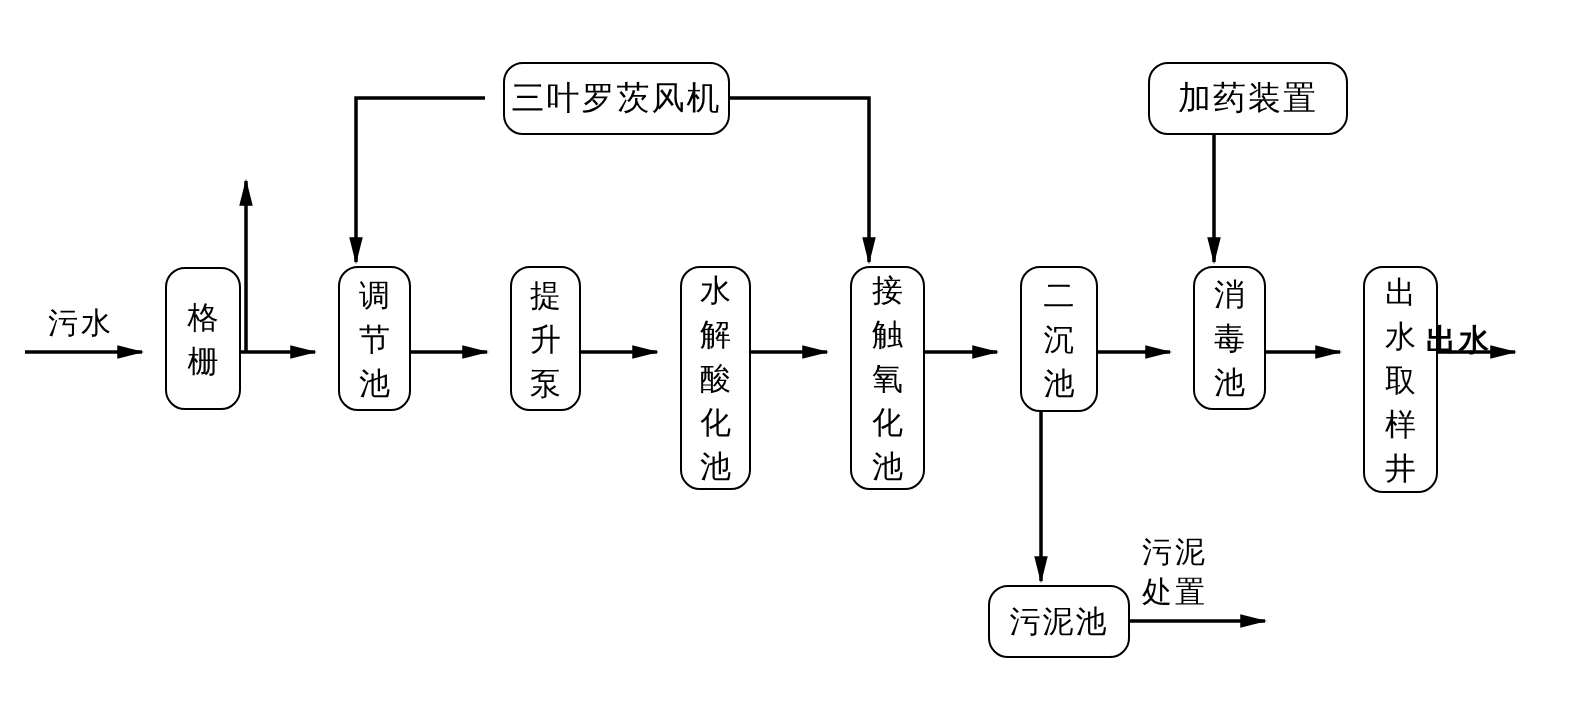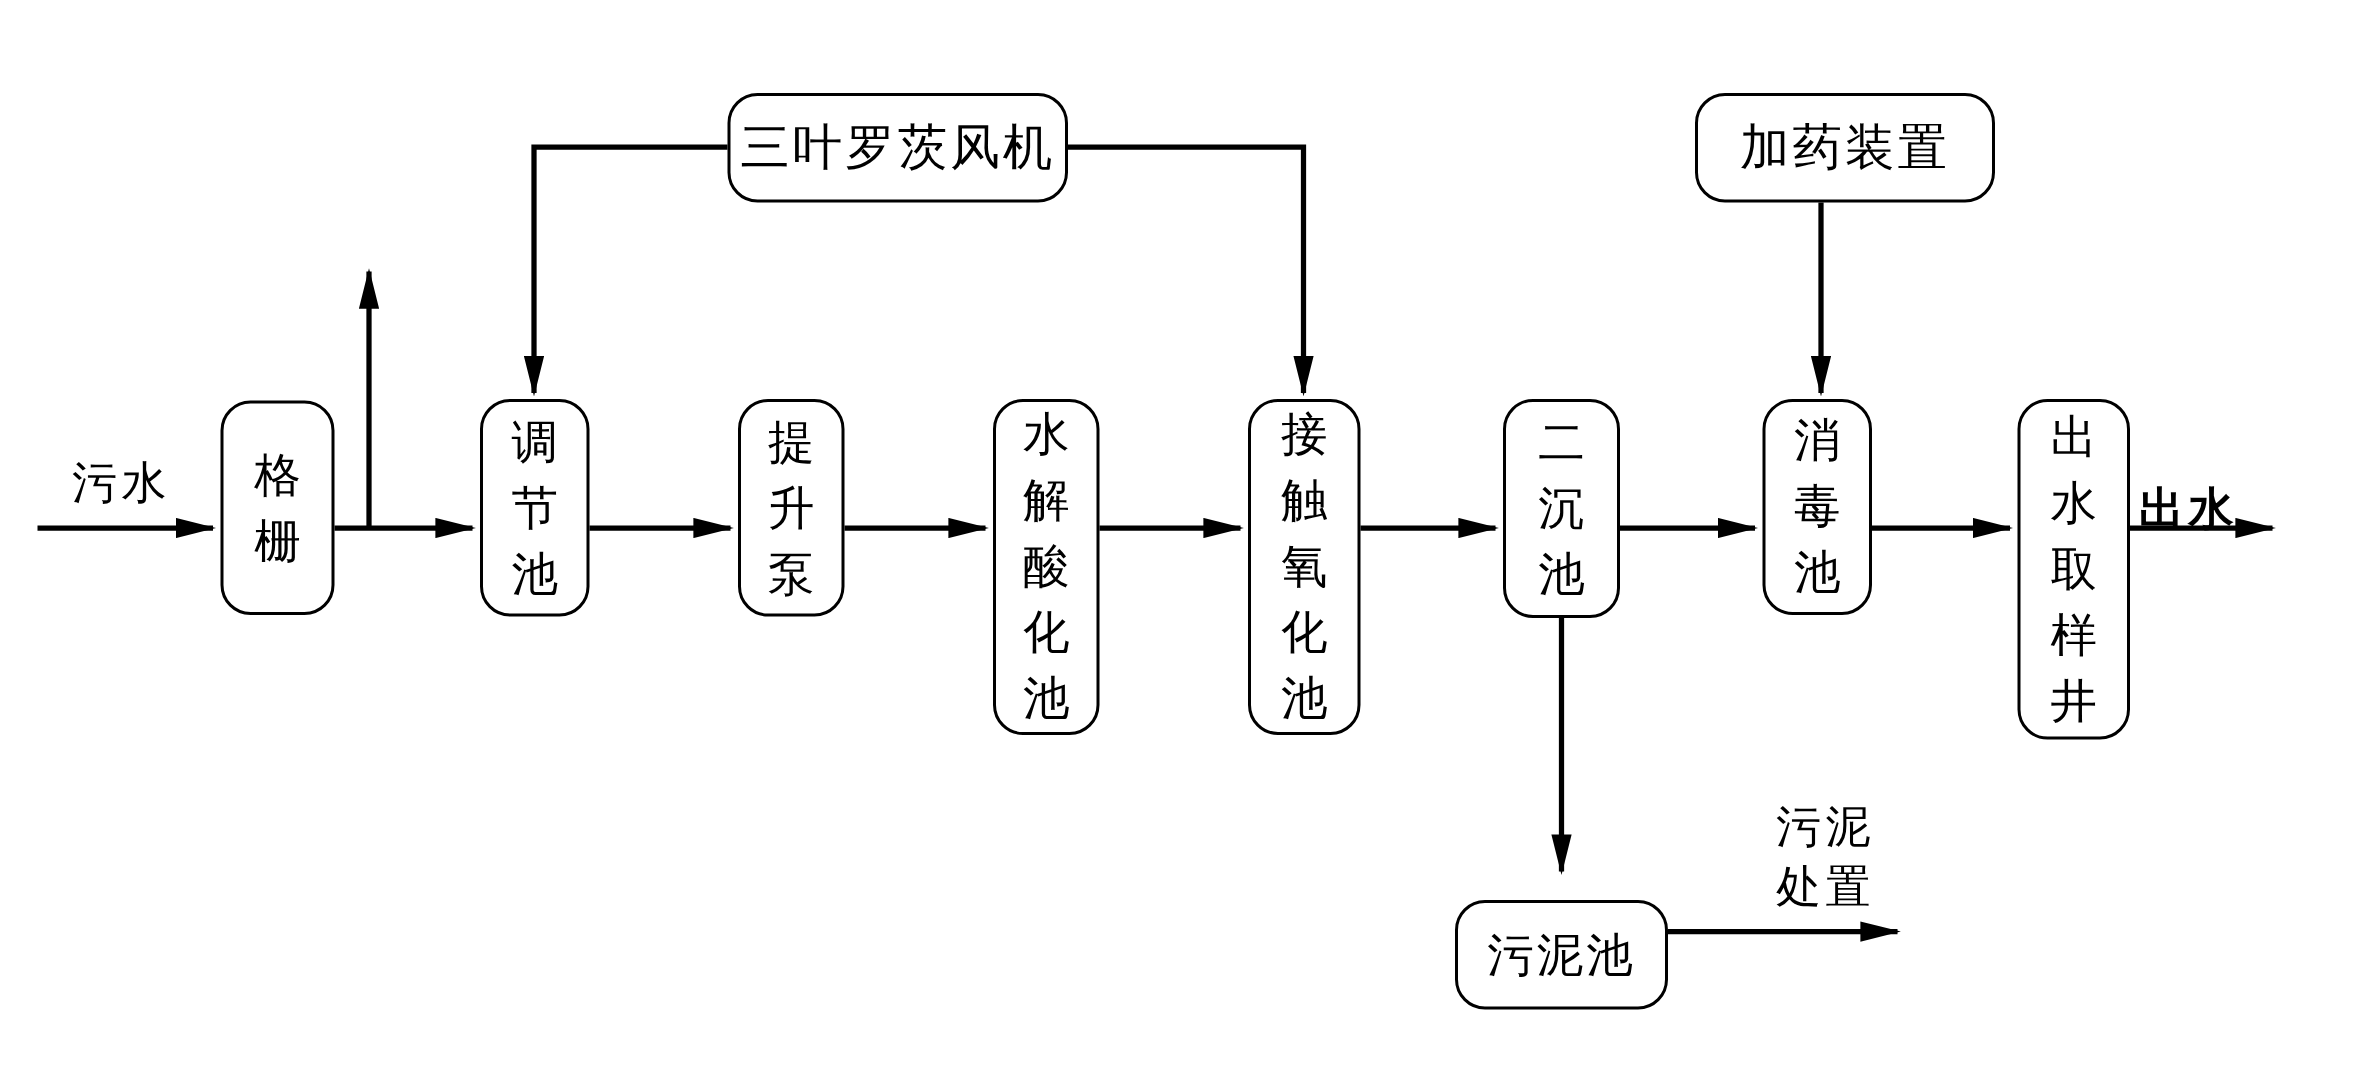--- a/index.html
+++ b/index.html
@@ -25,20 +25,21 @@
     position: absolute;
     box-sizing: border-box;
     border: 2px solid #000000;
     border-radius: 20px;
     background: #ffffff;
     display: flex;
     align-items: center;
     justify-content: center;
     text-align: center;
     z-index: 2;
+    margin-left: 18px;
   }
   .node.vtext {
     white-space: pre-line;
     font-size: 31px;
     line-height: 44px;
     font-weight: 500;
   }
   .node.htext {
     white-space: nowrap;
     font-size: 33px;
@@ -120,22 +121,22 @@
   <div class="node vtext" style="left:1175px; top:266px; width:73px; height:144px;">消
 毒
 池</div>
 
   <div class="node vtext" style="left:1345px; top:266px; width:75px; height:227px;">出
 水
 取
 样
 井</div>
 
-  <div class="node htext" style="left:970px; top:600px; width:142px; height:73px; font-size:31px;">污泥池</div>
+  <div class="node htext" style="left:970px; top:585px; width:142px; height:73px; font-size:31px;">污泥池</div>
 
   <div class="flowlabel" style="left:38px; top:303px; width:76px;">污水</div>
 
   <div class="flowlabel" style="left:1420px; top:320px; width:72px;font-weight:bold;">出水</div>
 
-  <div class="flowlabel" style="left:1170px; top:532px; width:80px;">污泥
+  <div class="flowlabel" style="left:1128px; top:532px; width:80px;">污泥
 处置</div>
 
 </div>
 
 </body></html>

